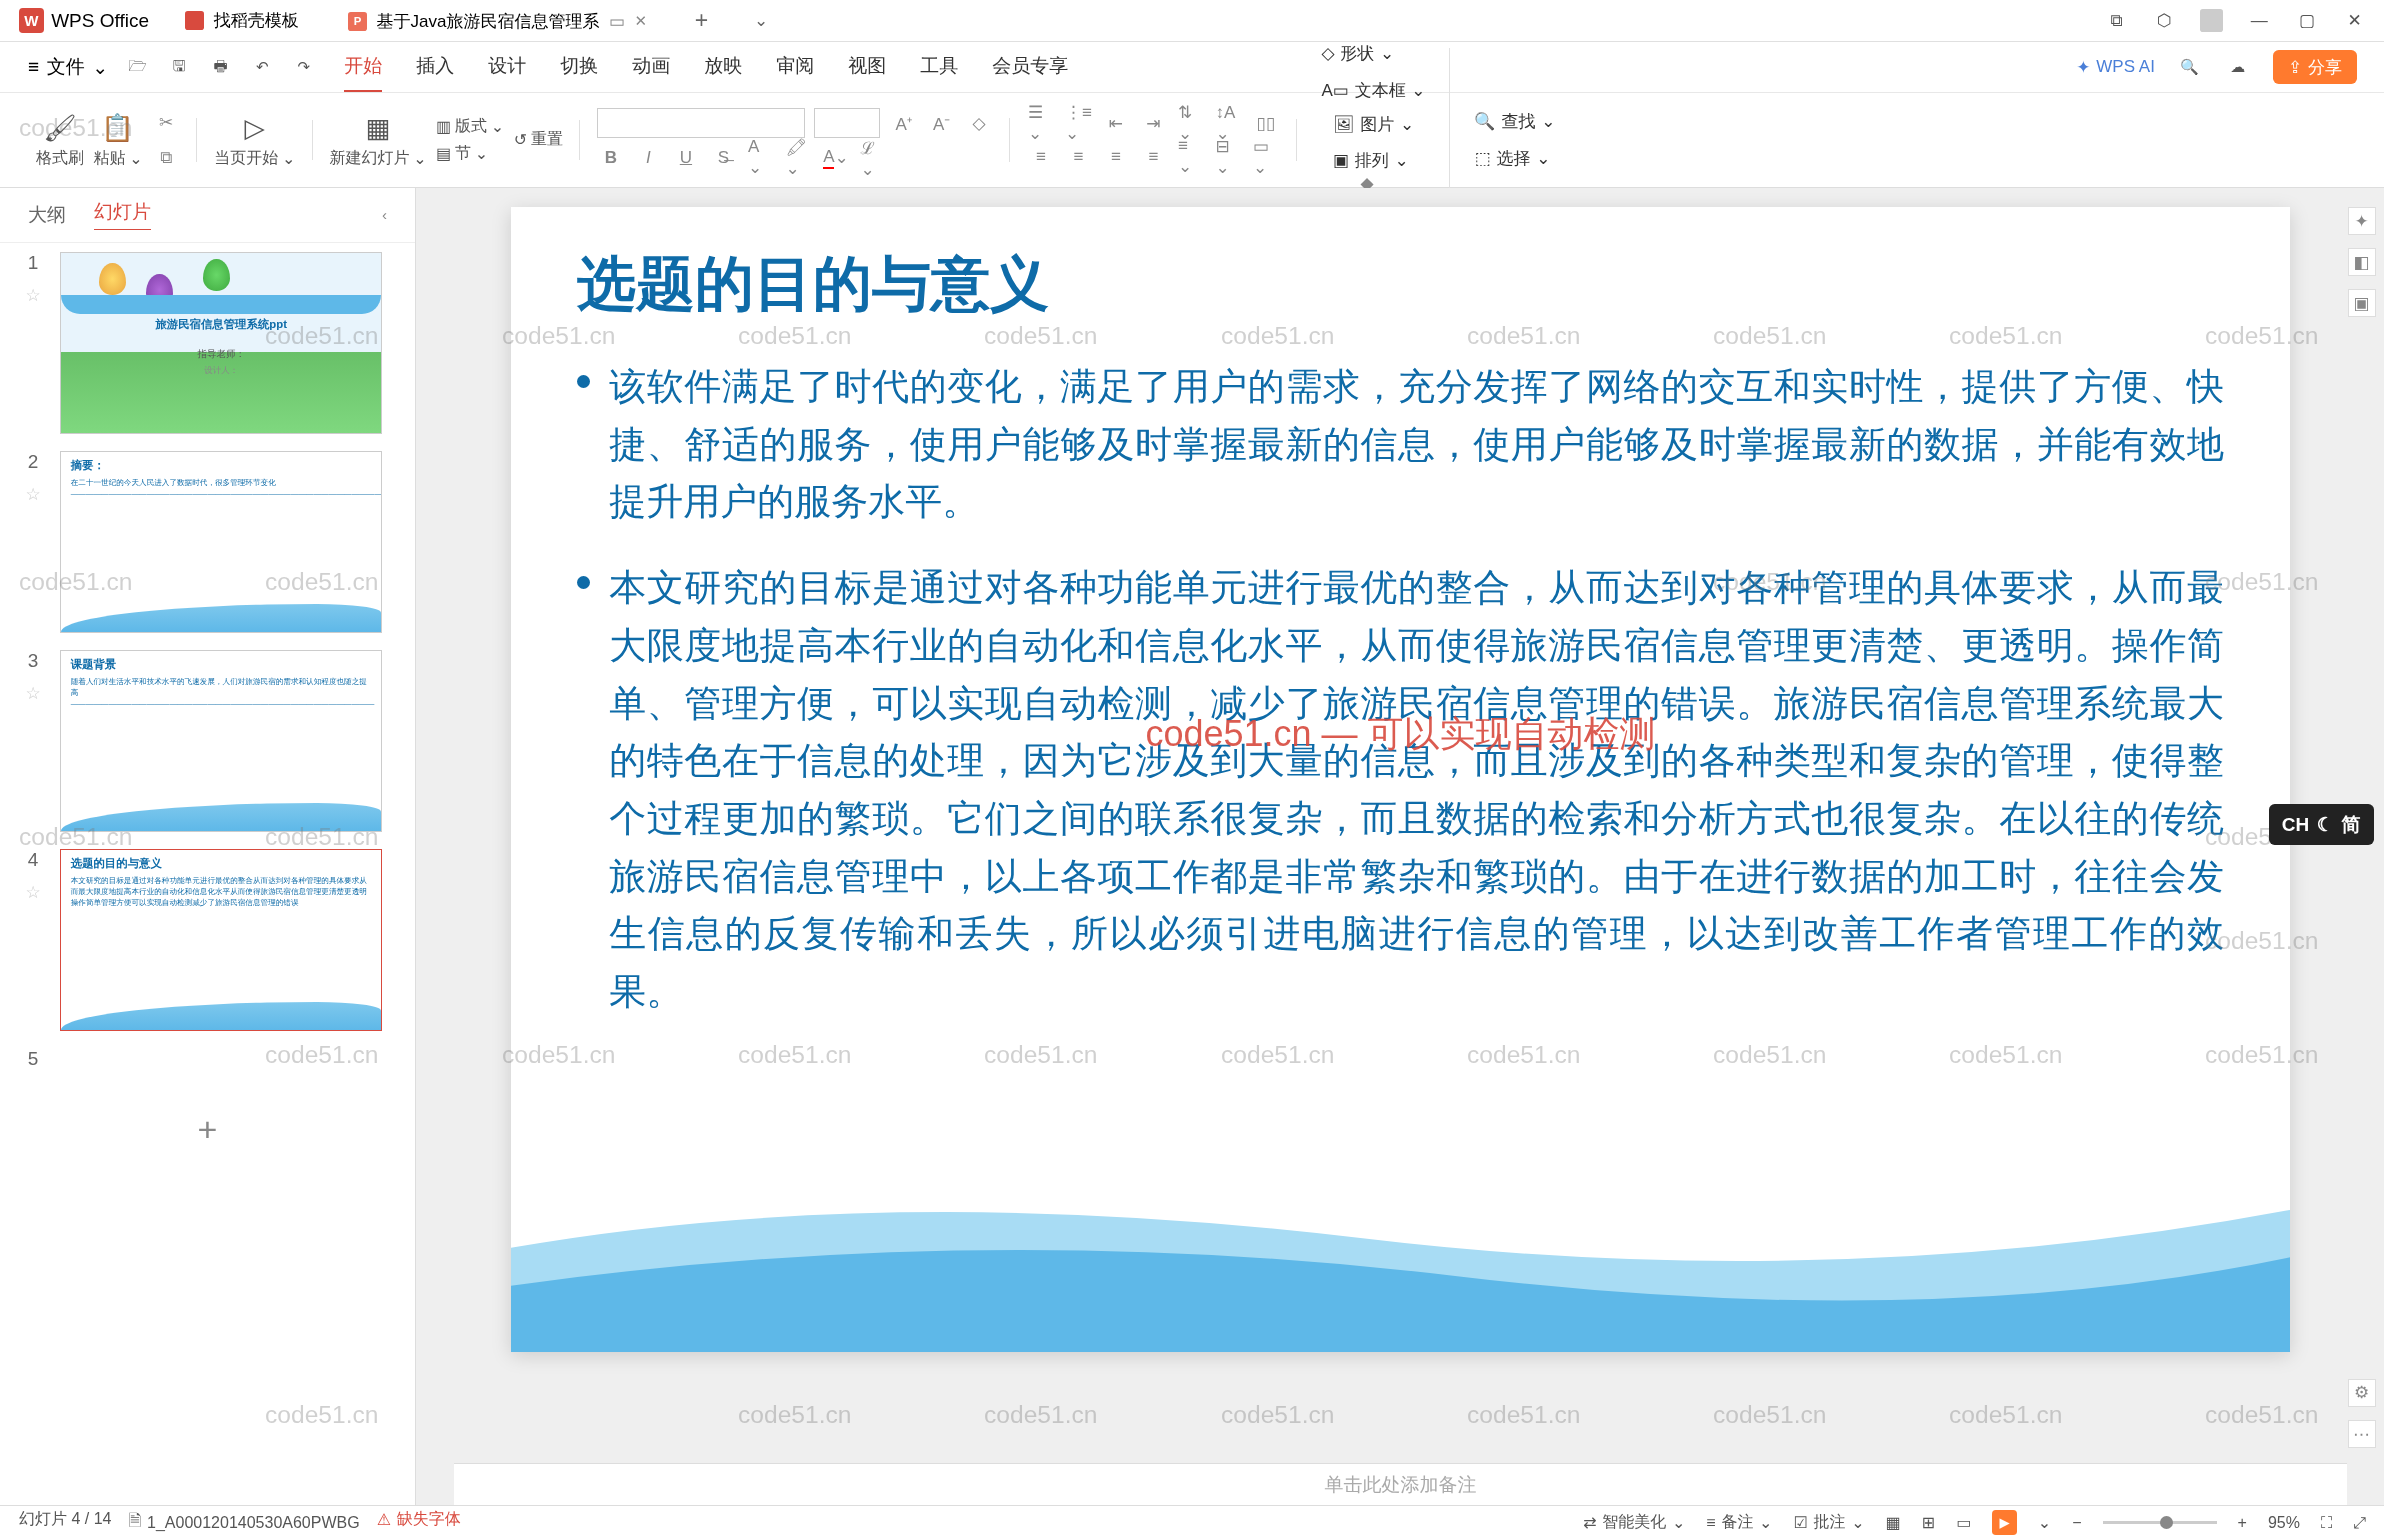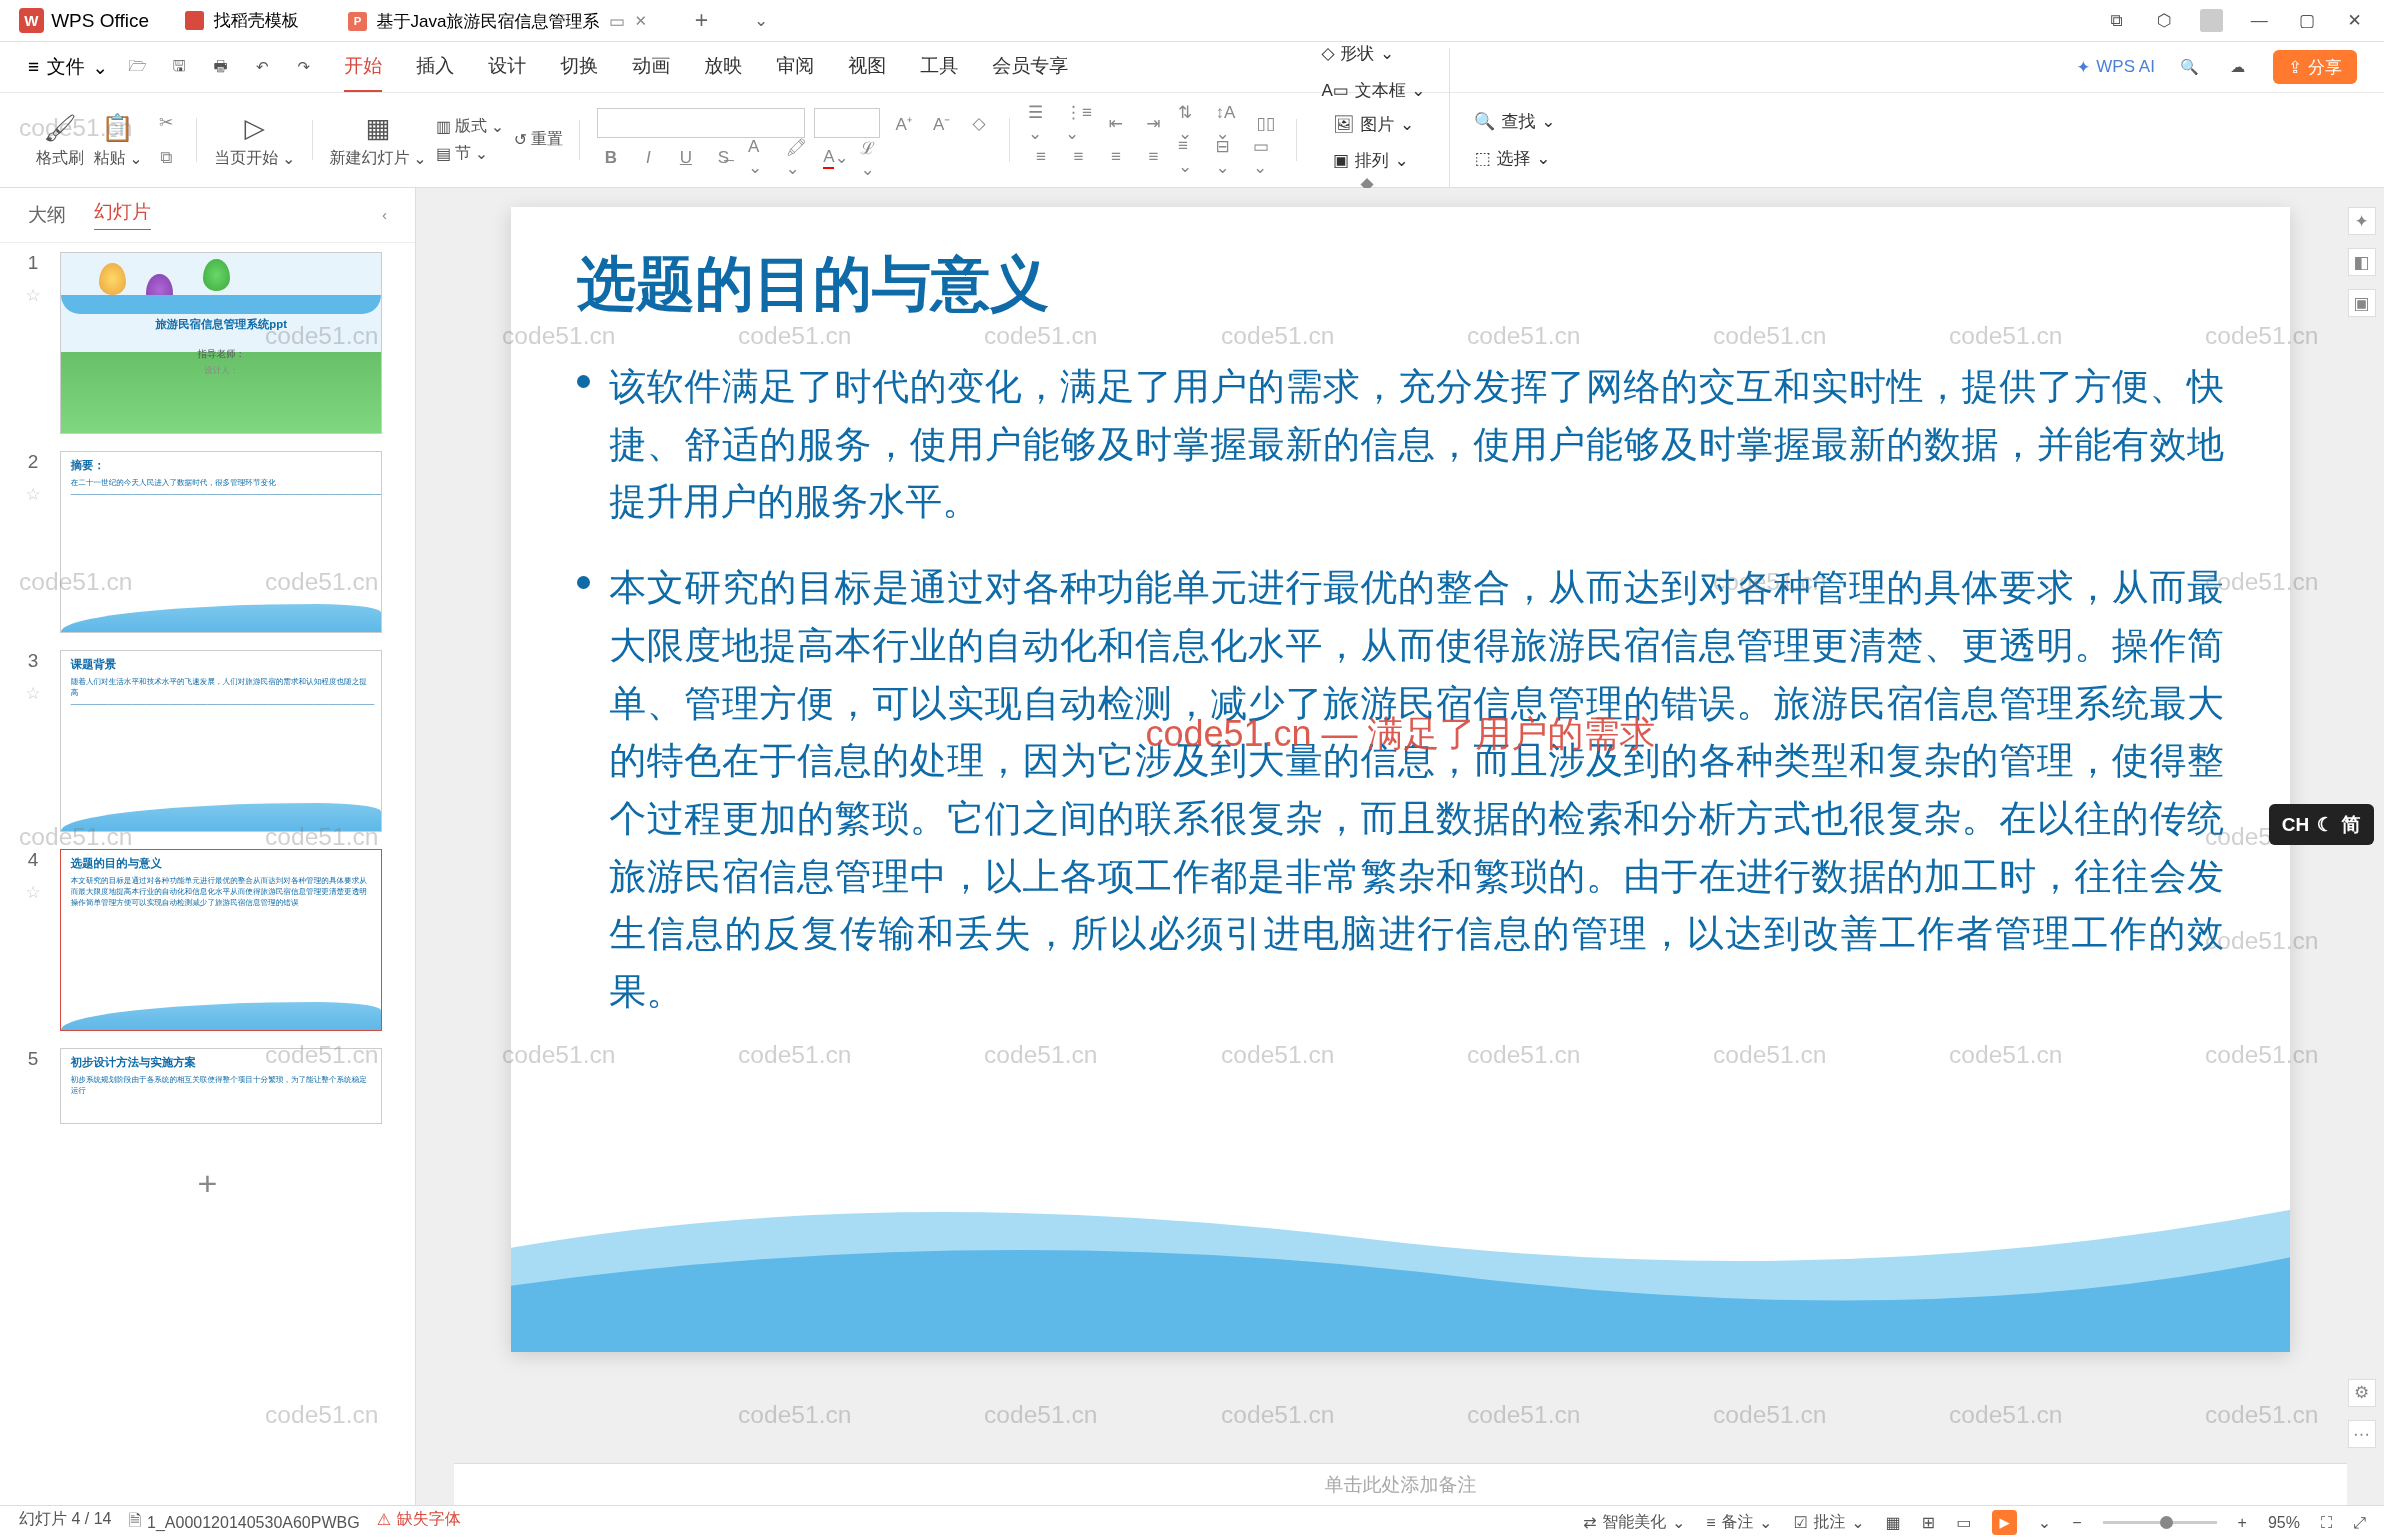--- a/index.html
+++ b/index.html
@@ -348,26 +348,20 @@
             <div class="thumb-text-body">本文研究的目标是通过对各种功能单元进行最优的整合从而达到对各种管理的具体要求从而最大限度地提高本行业的自动化和信息化水平从而使得旅游民宿信息管理更清楚更透明操作简单管理方便可以实现自动检测减少了旅游民宿信息管理的错误</div>
           </div>
           <div class="thumb-wave"></div>
         </div>
       </div>
 
       <div class="slide-item">
         <div class="slide-num-col">
           <div class="slide-num">5</div>
         </div>
-        <div class="slide-thumb" style="height:76px">
-          <div class="thumb-text">
-            <div class="thumb-text-title">初步设计方法与实施方案</div>
-            <div class="thumb-text-body">初步系统规划阶段由于各系统的相互关联使得整个项目十分繁琐，为了能让整个系统稳定运行</div>
-          </div>
-        </div>
       </div>
       <div class="slide-add">
         <div class="slide-add-btn">+</div>
       </div>
     </div>
   </div>
 
   <div class="editor">
     <div class="slide-canvas-wrap">
       <div class="slide-canvas">
@@ -375,21 +369,21 @@
         <div class="slide-body">
           <div class="slide-bullet">
             <div class="bullet-dot"></div>
             <div class="bullet-text">该软件满足了时代的变化，满足了用户的需求，充分发挥了网络的交互和实时性，提供了方便、快捷、舒适的服务，使用户能够及时掌握最新的信息，使用户能够及时掌握最新的数据，并能有效地提升用户的服务水平。</div>
           </div>
           <div class="slide-bullet">
             <div class="bullet-dot"></div>
             <div class="bullet-text">本文研究的目标是通过对各种功能单元进行最优的整合，从而达到对各种管理的具体要求，从而最大限度地提高本行业的自动化和信息化水平，从而使得旅游民宿信息管理更清楚、更透明。操作简单、管理方便，可以实现自动检测，减少了旅游民宿信息管理的错误。旅游民宿信息管理系统最大的特色在于信息的处理，因为它涉及到大量的信息，而且涉及到的各种类型和复杂的管理，使得整个过程更加的繁琐。它们之间的联系很复杂，而且数据的检索和分析方式也很复杂。在以往的传统旅游民宿信息管理中，以上各项工作都是非常繁杂和繁琐的。由于在进行数据的加工时，往往会发生信息的反复传输和丢失，所以必须引进电脑进行信息的管理，以达到改善工作者管理工作的效果。</div>
           </div>
         </div>
-        <div class="watermark-center">code51.cn — 满足了用户的需求</div>
+        <div class="watermark-center">code51.cn — 可以实现自动检测</div>
         <div class="slide-wave">
           <svg viewBox="0 0 1880 190" preserveAspectRatio="none">
             <path d="M0,80 Q400,10 900,70 T1880,40 L1880,190 L0,190 Z" fill="#a8dcf4"></path>
             <path d="M0,120 Q500,50 1000,110 T1880,90 L1880,190 L0,190 Z" fill="#5eb8e8"></path>
           </svg>
         </div>
       </div>
     </div>
     <div class="notes-bar">
       <span>单击此处添加备注</span>

